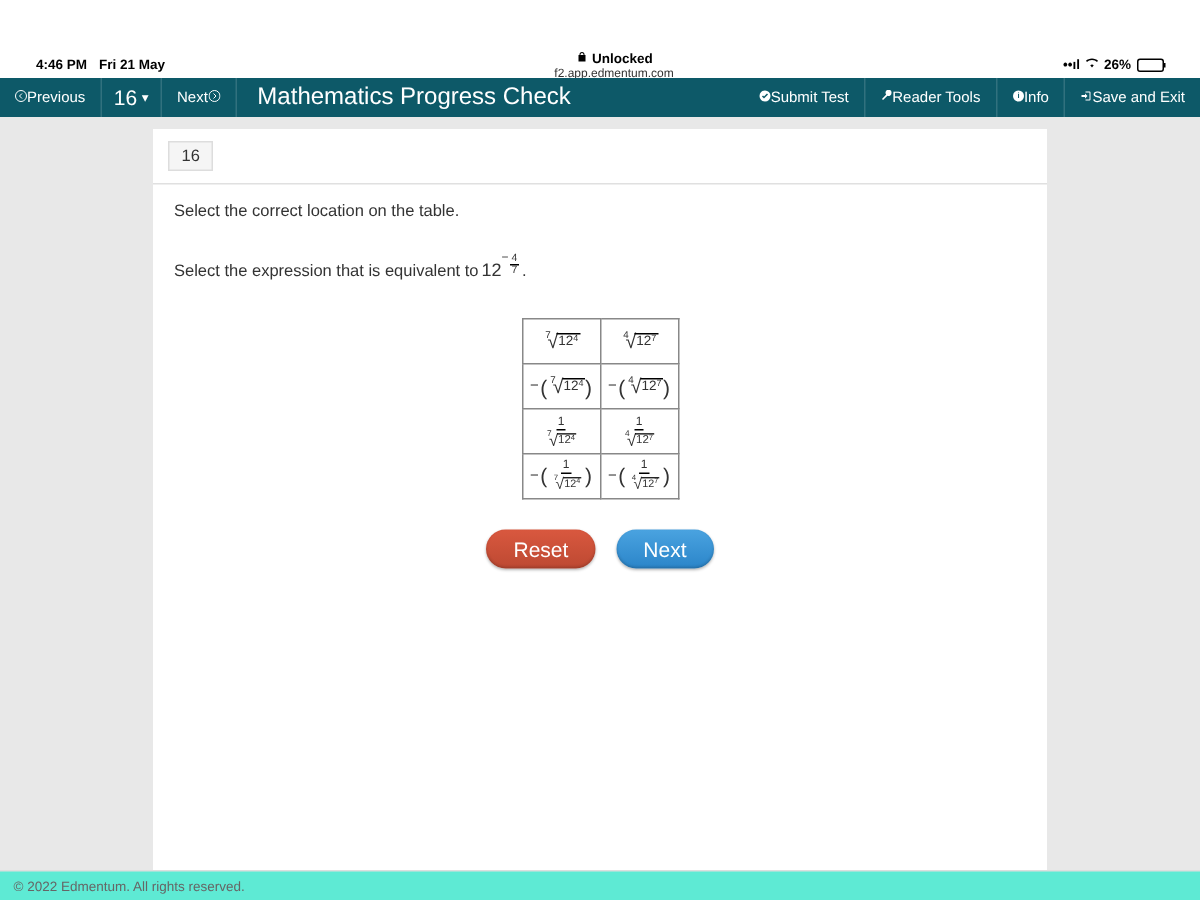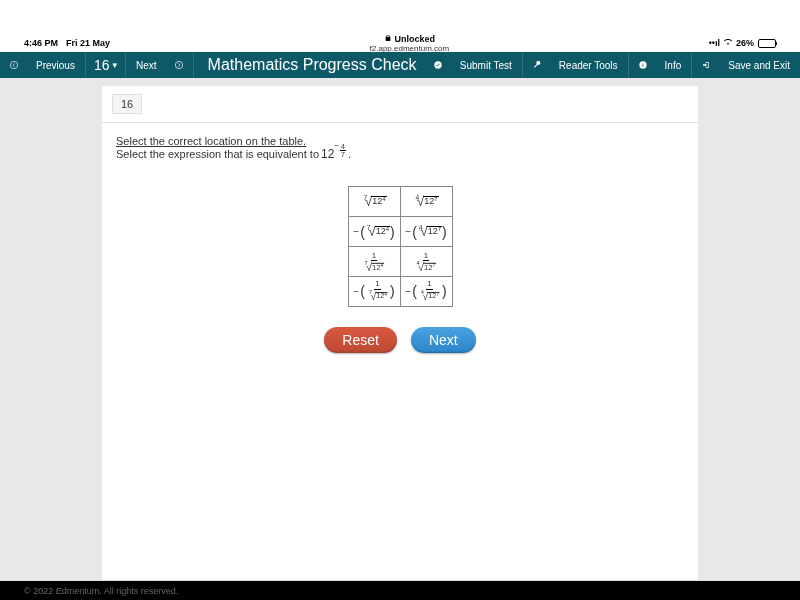--- a/index.html
+++ b/index.html
@@ -80,21 +80,21 @@
       display: flex;
       align-items: center;
       color: #fff;
       font-size: 10px;
     }
     .nav-btn {
       height: 100%;
       padding: 0 10px;
       display: flex;
       align-items: center;
-      gap: 18px;
+      gap: 0;
       border-right: 1px solid rgba(255,255,255,0.15);
       cursor: pointer;
     }
     .nav-btn.no-border {
       border-right: none;
       text-align: center;
     }
     .nav-qnum {
       font-size: 14px;
       font-weight: 500;
@@ -137,22 +137,21 @@
       padding: 3px 8px;
       font-size: 11px;
       color: #333;
     }
     .q-body {
       padding: 12px 14px;
       font-size: 11px;
       color: #333;
     }
     .q-instruction {
-      margin-bottom: 0;
-      text-decoration: underline;
+      margin-bottom: 26px;
     }
     .q-prompt {
       display: flex;
       align-items: baseline;
       gap: 2px;
     }
     .math-expr {
       display: inline-flex;
       align-items: flex-start;
       font-family: "Times New Roman", serif;
@@ -275,25 +274,25 @@
       box-shadow: inset 0 -1px 2px rgba(0,0,0,0.2), 0 1px 2px rgba(0,0,0,0.3);
     }
     .pill-btn.reset {
       background: linear-gradient(#d9583f, #bd4932);
     }
     .pill-btn.next {
       background: linear-gradient(#4aa3e0, #2b85c9);
     }
     .footer {
       height: 20px;
-      background: #000000;
+      background: #5eead4;
       border-top: 1px solid #ddd;
       display: flex;
       align-items: center;
-      padding-left: 24px;
+      padding-left: 9px;
       font-size: 9px;
       color: #666;
     }
     .icon-svg {
       width: 8px;
       height: 8px;
       fill: currentColor;
     }
   </style>
 </head>

